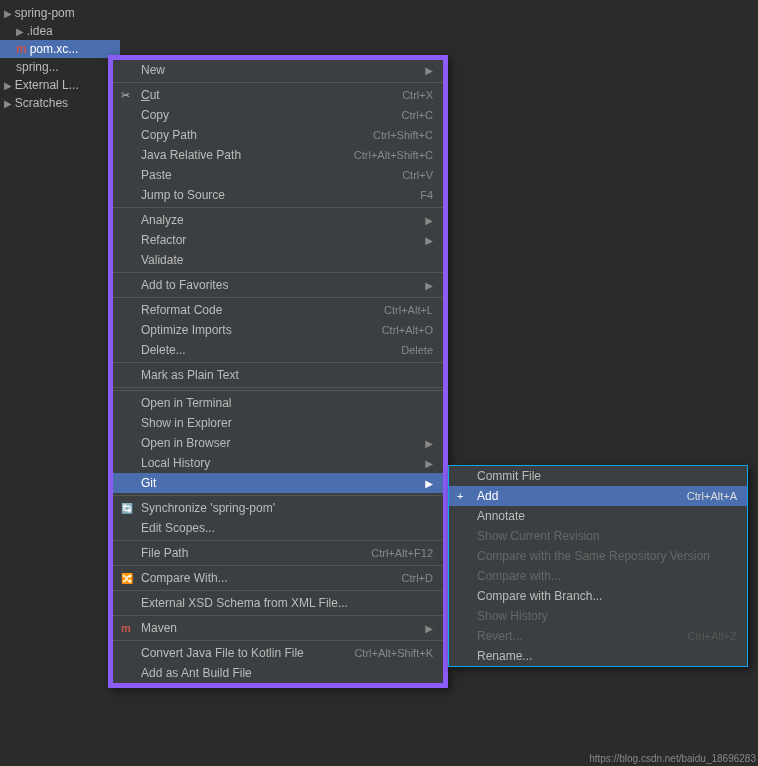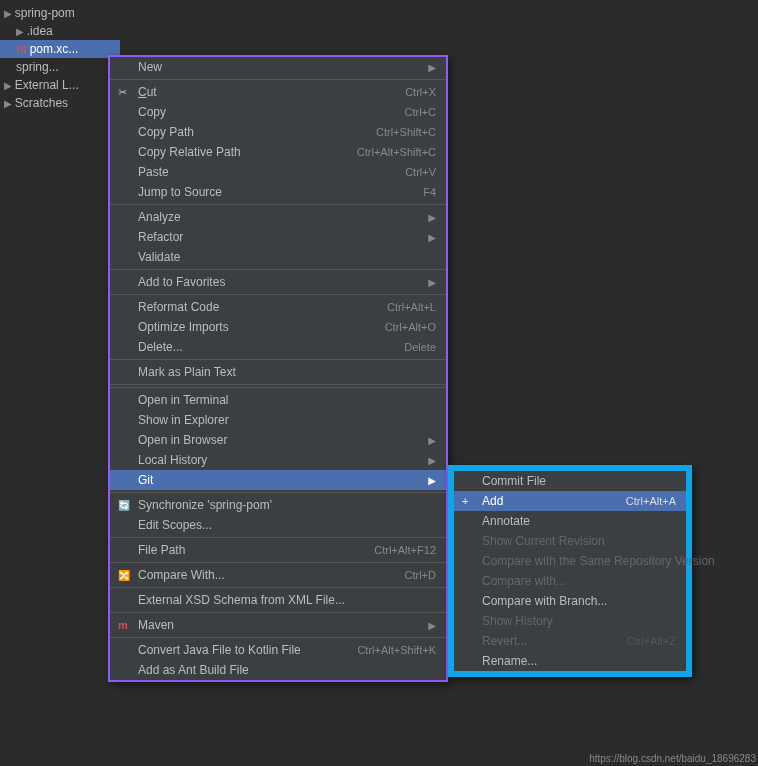--- a/index.html
+++ b/index.html
@@ -48,21 +48,21 @@
       margin-right: 3px;
     }
 
     
     .context-menu {
       position: absolute;
       top: 55px;
       left: 108px;
       width: 340px;
       background: #3c3f41;
-      border: 2px solid #8b5cf6;
+      border: 5px solid #8b5cf6;
       box-shadow: 3px 3px 8px rgba(0,0,0,0.5);
       z-index: 10;
     }
 
     .menu-item {
       display: flex;
       align-items: center;
       padding: 3px 10px 3px 28px;
       cursor: pointer;
       position: relative;
@@ -108,23 +108,23 @@
     .menu-item.disabled {
       color: #666;
       cursor: default;
     }
 
     
     .submenu-git {
       position: absolute;
       top: 465px;
       left: 448px;
-      width: 244px;
+      width: 300px;
       background: #3c3f41;
-      border: 6px solid #0ea5e9;
+      border: 1px solid #0ea5e9;
       box-shadow: 3px 3px 8px rgba(0,0,0,0.5);
       z-index: 20;
     }
 
     .submenu-git .menu-item {
       padding: 3px 10px 3px 28px;
     }
 
     .underline {
       text-decoration: underline;
@@ -187,21 +187,21 @@
     <span>Copy</span>
     <span class="shortcut">Ctrl+C</span>
   </div>
 
   <div class="menu-item">
     <span>Copy Path</span>
     <span class="shortcut">Ctrl+Shift+C</span>
   </div>
 
   <div class="menu-item">
-    <span>Copy Relative Path</span>
+    <span>Java Relative Path</span>
     <span class="shortcut">Ctrl+Alt+Shift+C</span>
   </div>
 
   <div class="menu-item">
     <span>Paste</span>
     <span class="shortcut">Ctrl+V</span>
   </div>
 
   <div class="menu-item">
     <span>Jump to Source</span>

